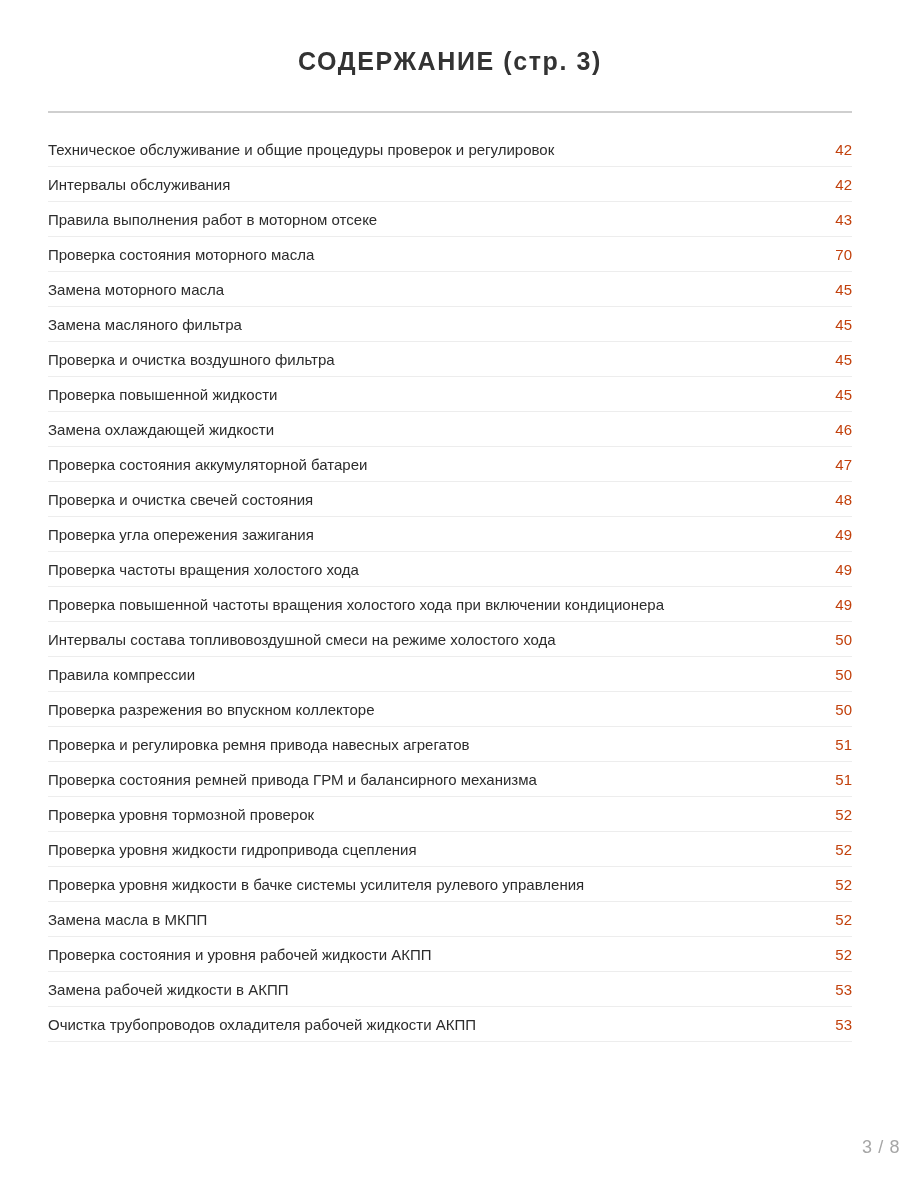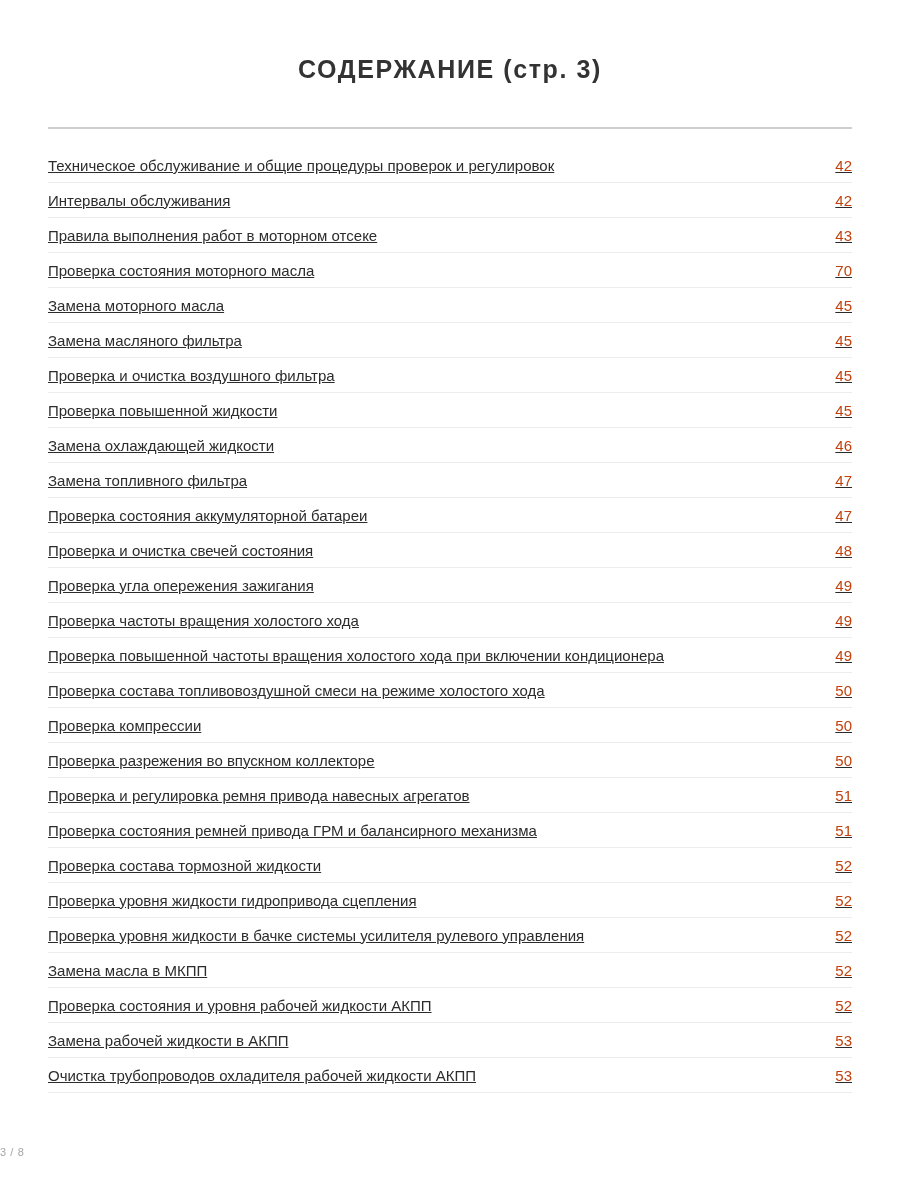--- a/index.html
+++ b/index.html
@@ -18,41 +18,40 @@
   }
   .page {
     position: relative;
     width: 900px;
     height: 1200px;
     box-sizing: border-box;
     display: flex;
     flex-direction: column;
   }
   .doc-title {
-    margin: 16px;
+    margin: 8px;
     padding-top: 38px;
     text-align: center;
     font-size: 25px;
     font-weight: bold;
     letter-spacing: 1.6px;
     color: #333333;
     line-height: 1.25;
   }
   .title-rule {
     width: 804px;
     margin: 26px auto 0 auto;
     height: 0;
     border-top: 2px solid #cfcfcf;
   }
   .toc {
     width: 804px;
     margin: 19px auto 10px auto;
     border-collapse: collapse;
     table-layout: fixed;
-    text-decoration: underline;
   }
   .toc tr {
     border-bottom: 1px solid #ededed;
   }
   .toc td {
     padding: 0;
     vertical-align: middle;
     height: 34px;
   }
   .toc-entry-title {
@@ -68,22 +67,22 @@
     text-align: right;
     font-size: 15px;
     color: #c2410c;
     padding-right: 2px;
   }
   .page-footer {
     position: absolute;
     left: 0;
     right: 0;
     bottom: 42px;
-    text-align: left;
-    font-size: 11px;
+    text-align: right;
+    font-size: 18px;
     color: #a6a6a6;
     letter-spacing: 0.6px;
     margin-top: 16px;
   }
 </style>
 </head>
 <body>
 
 <div class="page">
 
@@ -123,65 +122,61 @@
         </tr>
         <tr>
           <td class="toc-entry-title">Проверка повышенной жидкости</td>
           <td class="toc-entry-page">45</td>
         </tr>
         <tr>
           <td class="toc-entry-title">Замена охлаждающей жидкости</td>
           <td class="toc-entry-page">46</td>
         </tr>
         <tr>
-          <td class="toc-entry-title">Замена топливного фильтра</td>
-          <td class="toc-entry-page">47</td>
-        </tr>
-        <tr>
           <td class="toc-entry-title">Проверка состояния аккумуляторной батареи</td>
           <td class="toc-entry-page">47</td>
         </tr>
         <tr>
           <td class="toc-entry-title">Проверка и очистка свечей состояния</td>
           <td class="toc-entry-page">48</td>
         </tr>
         <tr>
           <td class="toc-entry-title">Проверка угла опережения зажигания</td>
           <td class="toc-entry-page">49</td>
         </tr>
         <tr>
           <td class="toc-entry-title">Проверка частоты вращения холостого хода</td>
           <td class="toc-entry-page">49</td>
         </tr>
         <tr>
           <td class="toc-entry-title">Проверка повышенной частоты вращения холостого хода при включении кондиционера</td>
           <td class="toc-entry-page">49</td>
         </tr>
         <tr>
-          <td class="toc-entry-title">Проверка состава топливовоздушной смеси на режиме холостого хода</td>
+          <td class="toc-entry-title">Интервалы состава топливовоздушной смеси на режиме холостого хода</td>
           <td class="toc-entry-page">50</td>
         </tr>
         <tr>
-          <td class="toc-entry-title">Проверка компрессии</td>
+          <td class="toc-entry-title">Правила компрессии</td>
           <td class="toc-entry-page">50</td>
         </tr>
         <tr>
           <td class="toc-entry-title">Проверка разрежения во впускном коллекторе</td>
           <td class="toc-entry-page">50</td>
         </tr>
         <tr>
           <td class="toc-entry-title">Проверка и регулировка ремня привода навесных агрегатов</td>
           <td class="toc-entry-page">51</td>
         </tr>
         <tr>
           <td class="toc-entry-title">Проверка состояния ремней привода ГРМ и балансирного механизма</td>
           <td class="toc-entry-page">51</td>
         </tr>
         <tr>
-          <td class="toc-entry-title">Проверка состава тормозной жидкости</td>
+          <td class="toc-entry-title">Проверка уровня тормозной проверок</td>
           <td class="toc-entry-page">52</td>
         </tr>
         <tr>
           <td class="toc-entry-title">Проверка уровня жидкости гидропривода сцепления</td>
           <td class="toc-entry-page">52</td>
         </tr>
         <tr>
           <td class="toc-entry-title">Проверка уровня жидкости в бачке системы усилителя рулевого управления</td>
           <td class="toc-entry-page">52</td>
         </tr>

